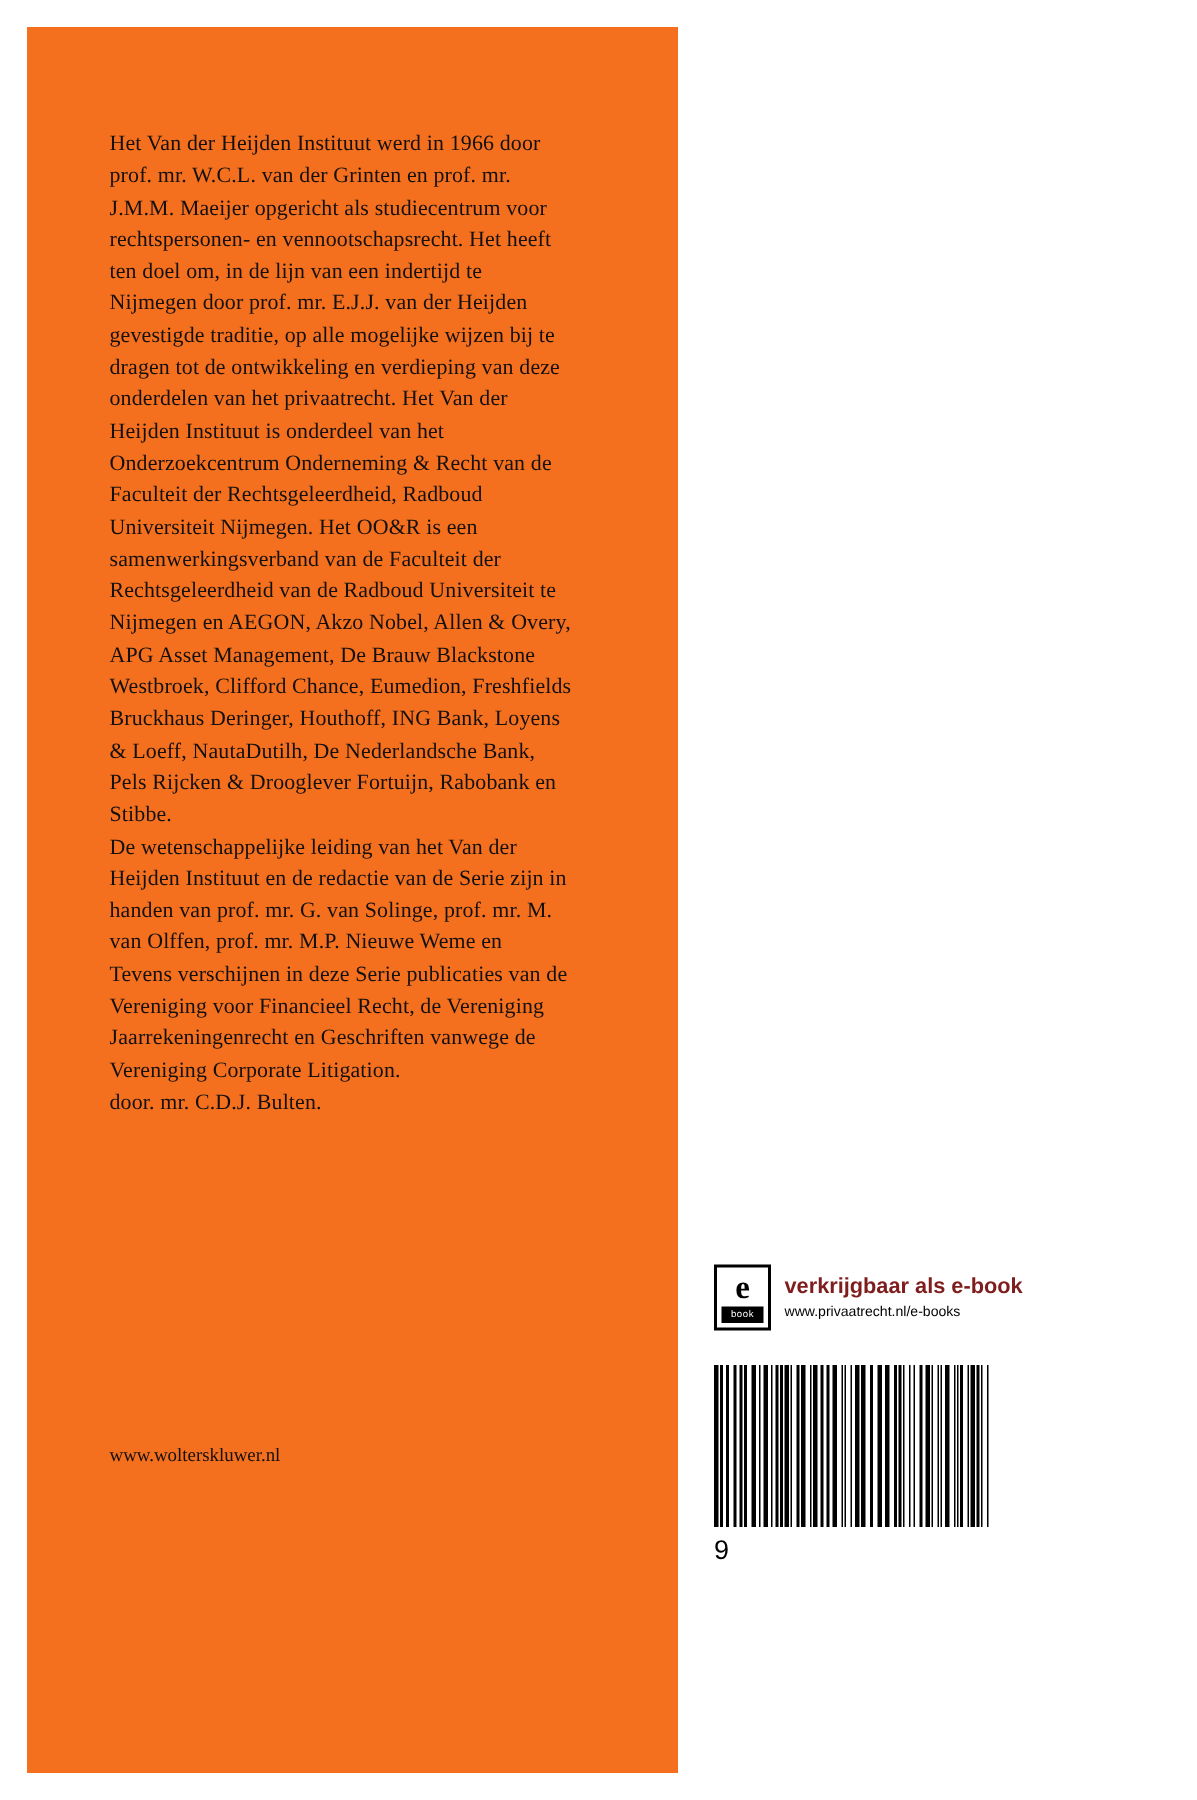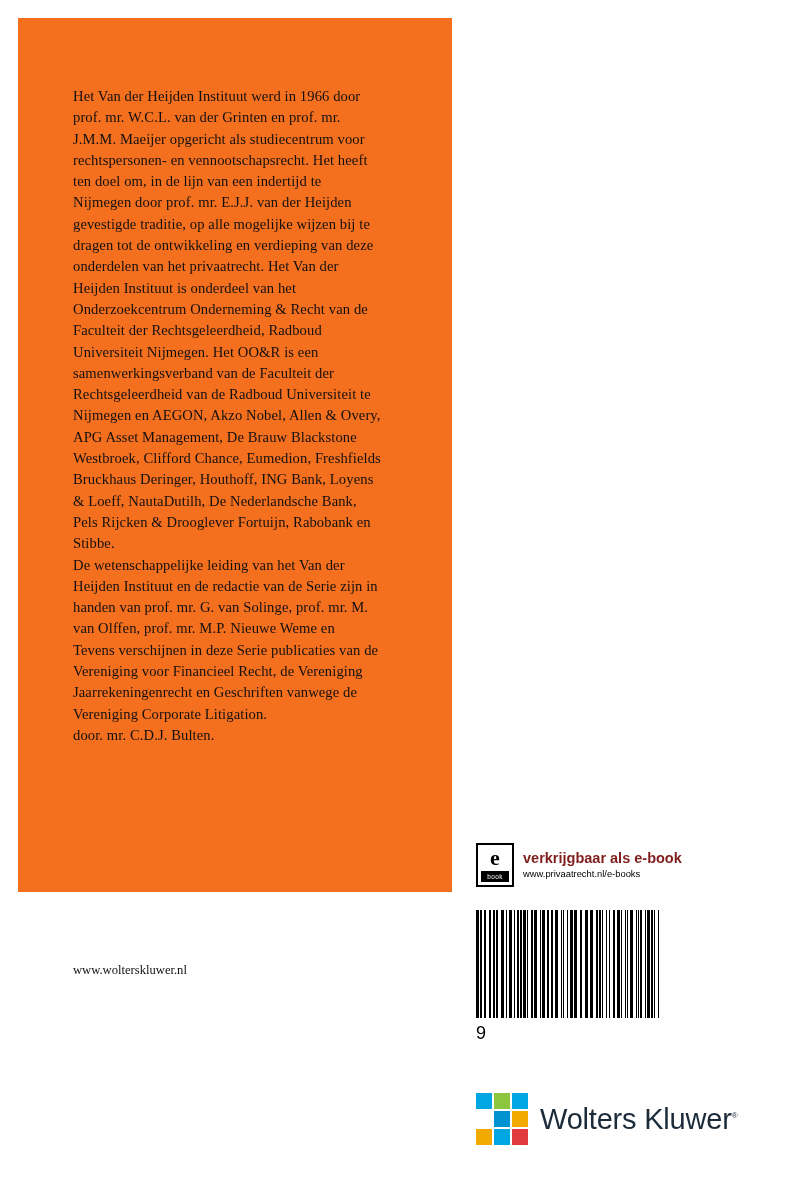--- a/index.html
+++ b/index.html
@@ -18,21 +18,21 @@
     width: 798px;
     height: 1200px;
     background: #ffffff;
   }
   
   .orange-panel {
     position: absolute;
     left: 18px;
     top: 18px;
     width: 434px;
-    height: 874px;
+    height: 1164px;
     background: #f4701f;
   }
   .blurb {
     position: absolute;
     left: 55px;
     top: 68px;
     width: 310px;
     font-family: "Liberation Serif", serif;
     font-size: 14.6px;
     line-height: 21.3px;
@@ -310,31 +310,15 @@
           <i style="width: 1px; background: transparent;"></i>
           <i style="width: 1px; background: rgb(0, 0, 0);"></i>
           <i style="width: 3px; background: transparent;"></i>
           <i style="width: 1px; background: rgb(0, 0, 0);"></i>
         </div>
       <div class="barcode-digits">
         <span class="lead">9</span>
       </div>
     </div>
 
-    <div class="wk-logo">
-      <div class="wk-grid" id="wkgrid">
-          <span style="background: rgb(0, 166, 226);"></span>
-          <span style="background: rgb(140, 198, 62);"></span>
-          <span style="background: rgb(0, 166, 226);"></span>
-          <span style="background: rgb(255, 255, 255);"></span>
-          <span style="background: rgb(0, 146, 209);"></span>
-          <span style="background: rgb(242, 169, 0);"></span>
-          <span style="background: rgb(242, 169, 0);"></span>
-          <span style="background: rgb(0, 166, 226);"></span>
-          <span style="background: rgb(224, 58, 62);"></span>
-        </div>
-      <div class="wk-name">
-        <span>Wolters Kluwer</span><span class="wk-reg">®</span>
-      </div>
-    </div>
 
   </div>
 </div>
 
 </body></html>

